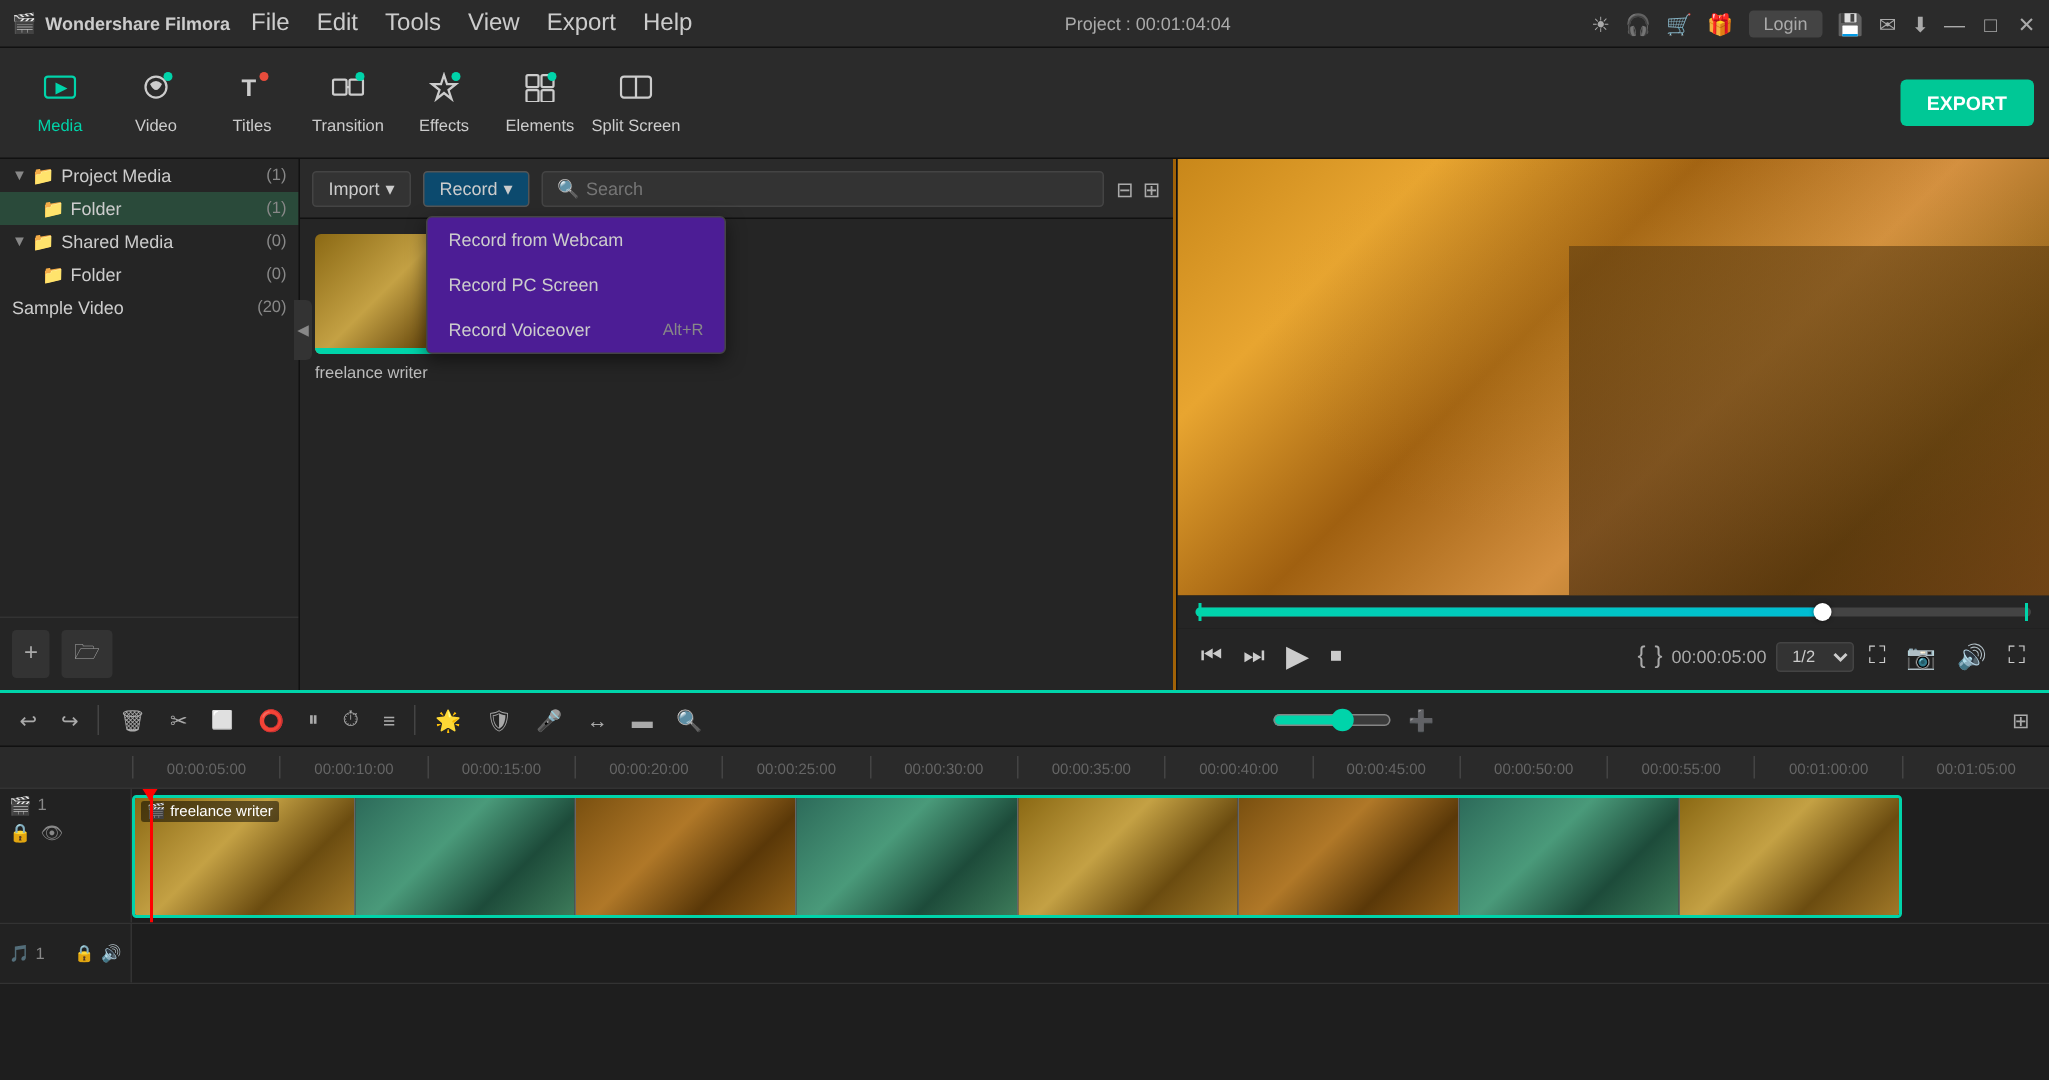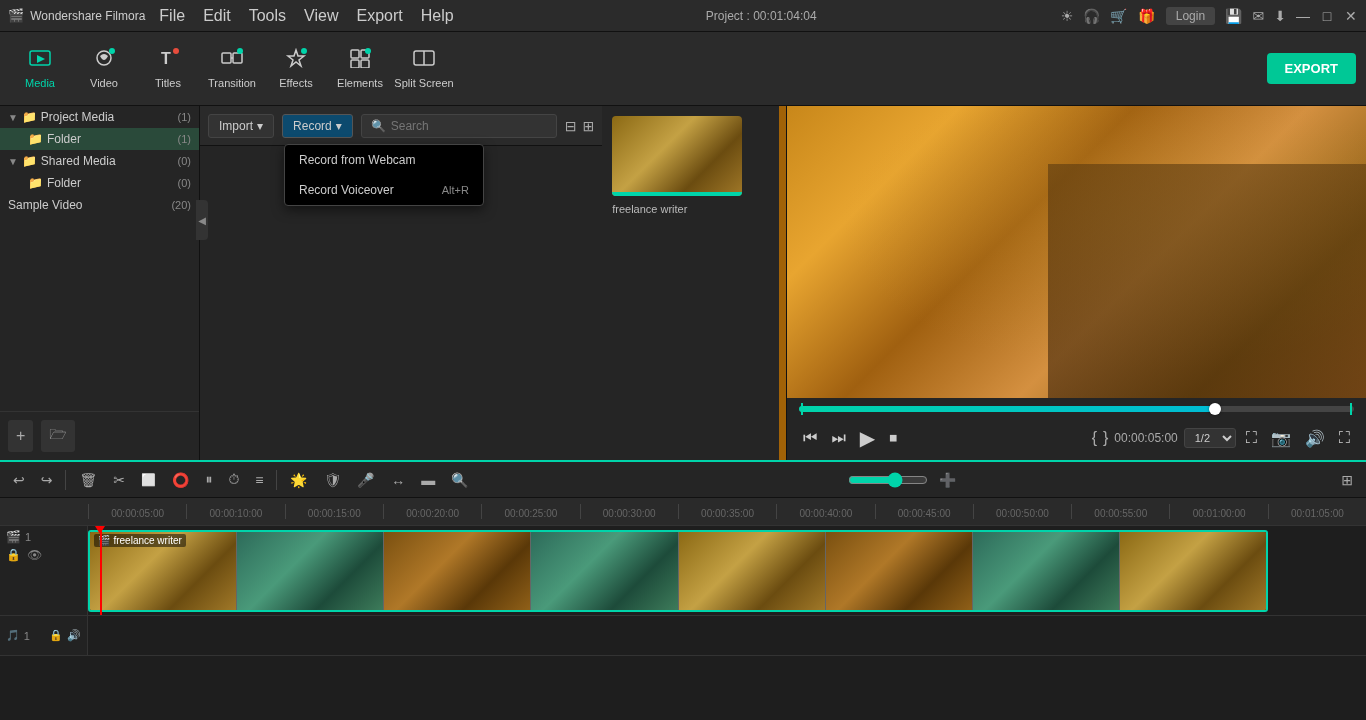--- a/index.html
+++ b/index.html
@@ -42,21 +42,21 @@
     .record-btn { background: #333; border: 1px solid #444; color: #ccc; padding: 4px 10px; border-radius: 3px; cursor: pointer; font-size: 12px; display: flex; align-items: center; gap: 4px; }
     .search-box { background: #333; border: 1px solid #444; color: #ccc; padding: 4px 10px; border-radius: 3px; display: flex; align-items: center; gap: 4px; flex: 1; }
     .search-box input { background: none; border: none; outline: none; color: #ccc; font-size: 12px; width: 100%; }
     .media-toolbar-icons { display: flex; gap: 6px; }
     .media-toolbar-icons span { cursor: pointer; color: #aaa; font-size: 14px; }
     #media-content { flex: 1; display: flex; flex-wrap: wrap; padding: 10px; gap: 10px; overflow-y: auto; position: relative; }
     .media-thumb { width: 130px; height: 90px; background: #333; border-radius: 4px; overflow: hidden; cursor: pointer; position: relative; }
     .media-thumb-label { font-size: 11px; color: #bbb; margin-top: 3px; }
 
     
-    #record-dropdown { position: absolute; top: 38px; left: 84px; background: #000000; border: 1px solid #444; border-radius: 4px; z-index: 100; min-width: 200px; box-shadow: 0 4px 12px rgba(0,0,0,0.5); }
+    #record-dropdown { position: absolute; top: 38px; left: 84px; background: #4c1d95; border: 1px solid #444; border-radius: 4px; z-index: 100; min-width: 200px; box-shadow: 0 4px 12px rgba(0,0,0,0.5); }
     #record-dropdown .dd-item { padding: 8px 14px; cursor: pointer; display: flex; justify-content: space-between; align-items: center; color: #ccc; font-size: 12px; }
     #record-dropdown .dd-item .shortcut { color: #888; font-size: 11px; }
 
     
     #preview { width: calc(1366px - 200px - 540px); background: #1a1a1a; display: flex; flex-direction: column; border-left: 1px solid #111; }
     #preview-video { flex: 1; display: flex; align-items: center; justify-content: center; background: #111; overflow: hidden; }
     .progress-bar { height: 6px; background: #444; border-radius: 3px; margin-bottom: 8px; position: relative; }
     .progress-fill { height: 100%; background: linear-gradient(to right, #00d4aa, #00bcd4); border-radius: 3px; width: 75%; }
     .progress-thumb { width: 12px; height: 12px; background: #fff; border-radius: 50%; position: absolute; top: -3px; left: 75%; transform: translateX(-50%); box-shadow: 0 0 3px rgba(0,0,0,0.5); }
     .ctrl-btn { background: none; border: none; color: #ccc; cursor: pointer; font-size: 16px; padding: 2px 4px; }
@@ -77,21 +77,21 @@
     .track-content { flex: 1; position: relative; overflow: hidden; }
     .video-clip { position: absolute; top: 4px; height: 48px; border-radius: 4px; overflow: hidden; border: 2px solid #00d4aa; cursor: pointer; }
     .clip-label { position: absolute; top: 2px; left: 4px; font-size: 10px; color: #fff; background: rgba(0,0,0,0.5); padding: 1px 4px; border-radius: 2px; display: flex; align-items: center; gap: 3px; }
   </style>
 </head>
 <body>
 
 <div id="titlebar">
   <div class="left">
     <span class="logo">🎬</span>
-    <span style="color:#ccc;font-size:12px;font-weight:400;">Wondershare Filmora</span>
+    <span style="color:#ccc;font-size:12px;font-weight:700;">Wondershare Filmora</span>
     <div class="menu">
       <span>File</span>
       <span>Edit</span>
       <span>Tools</span>
       <span>View</span>
       <span>Export</span>
       <span>Help</span>
     </div>
   </div>
   <div class="center">Project : 00:01:04:04</div>
@@ -217,21 +217,21 @@
 
     <div style="position:absolute;left:196px;top:200px;width:12px;height:40px;background:#333;border-radius:0 4px 4px 0;display:flex;align-items:center;justify-content:center;cursor:pointer;z-index:10;">
       <span style="color:#888;font-size:10px;">◀</span>
     </div>
     <div class="left-panel-footer">
       <button title="Add folder" style="background:#333;border:none;color:#aaa;padding:4px 8px;border-radius:3px;cursor:pointer;font-size:16px;">+</button>
       <button title="Remove" style="background:#333;border:none;color:#aaa;padding:4px 8px;border-radius:3px;cursor:pointer;font-size:14px;">🗁</button>
     </div>
   </div>
 
-  <div id="media-panel" style="width:340px;background:#252525;display:flex;flex-direction:row;border-right:7px solid #a16207;">
+  <div id="media-panel" style="width:340px;background:#252525;display:flex;flex-direction:column;border-right:2px solid #a16207;">
     <div id="media-toolbar" style="position:relative;">
       <button class="import-btn">
         <span>Import</span>
         <span>▾</span>
       </button>
       <button class="record-btn" style="background:#0c4a6e;border-color:#555;">
         <span>Record</span>
         <span>▾</span>
       </button>
       <div class="search-box">
@@ -239,20 +239,24 @@
         <input type="text" placeholder="Search" style="">
       </div>
       <div class="media-toolbar-icons">
         <span>⊟</span>
         <span>⊞</span>
       </div>
 
       <div id="record-dropdown">
         <div class="dd-item">
           <span>Record from Webcam</span>
+          <span class="shortcut"></span>
+        </div>
+        <div class="dd-item">
+          <span>Record PC Screen</span>
           <span class="shortcut"></span>
         </div>
         <div class="dd-item">
           <span>Record Voiceover</span>
           <span class="shortcut">Alt+R</span>
         </div>
       </div>
     </div>
 
     <div id="media-content">

